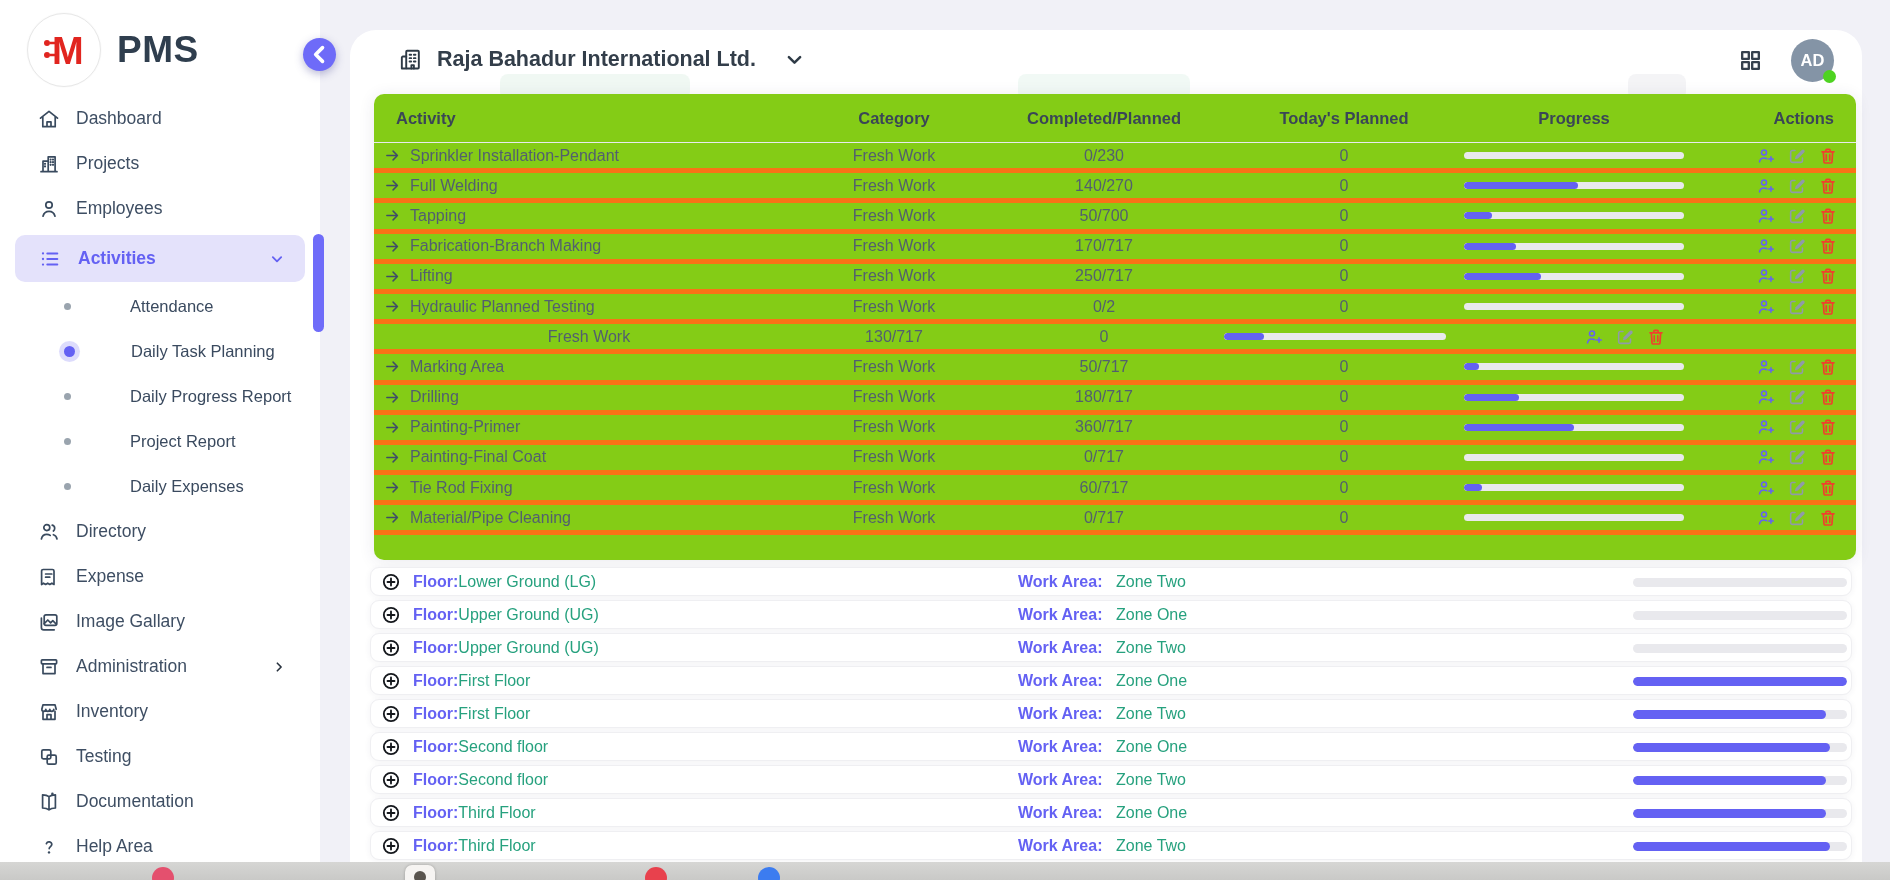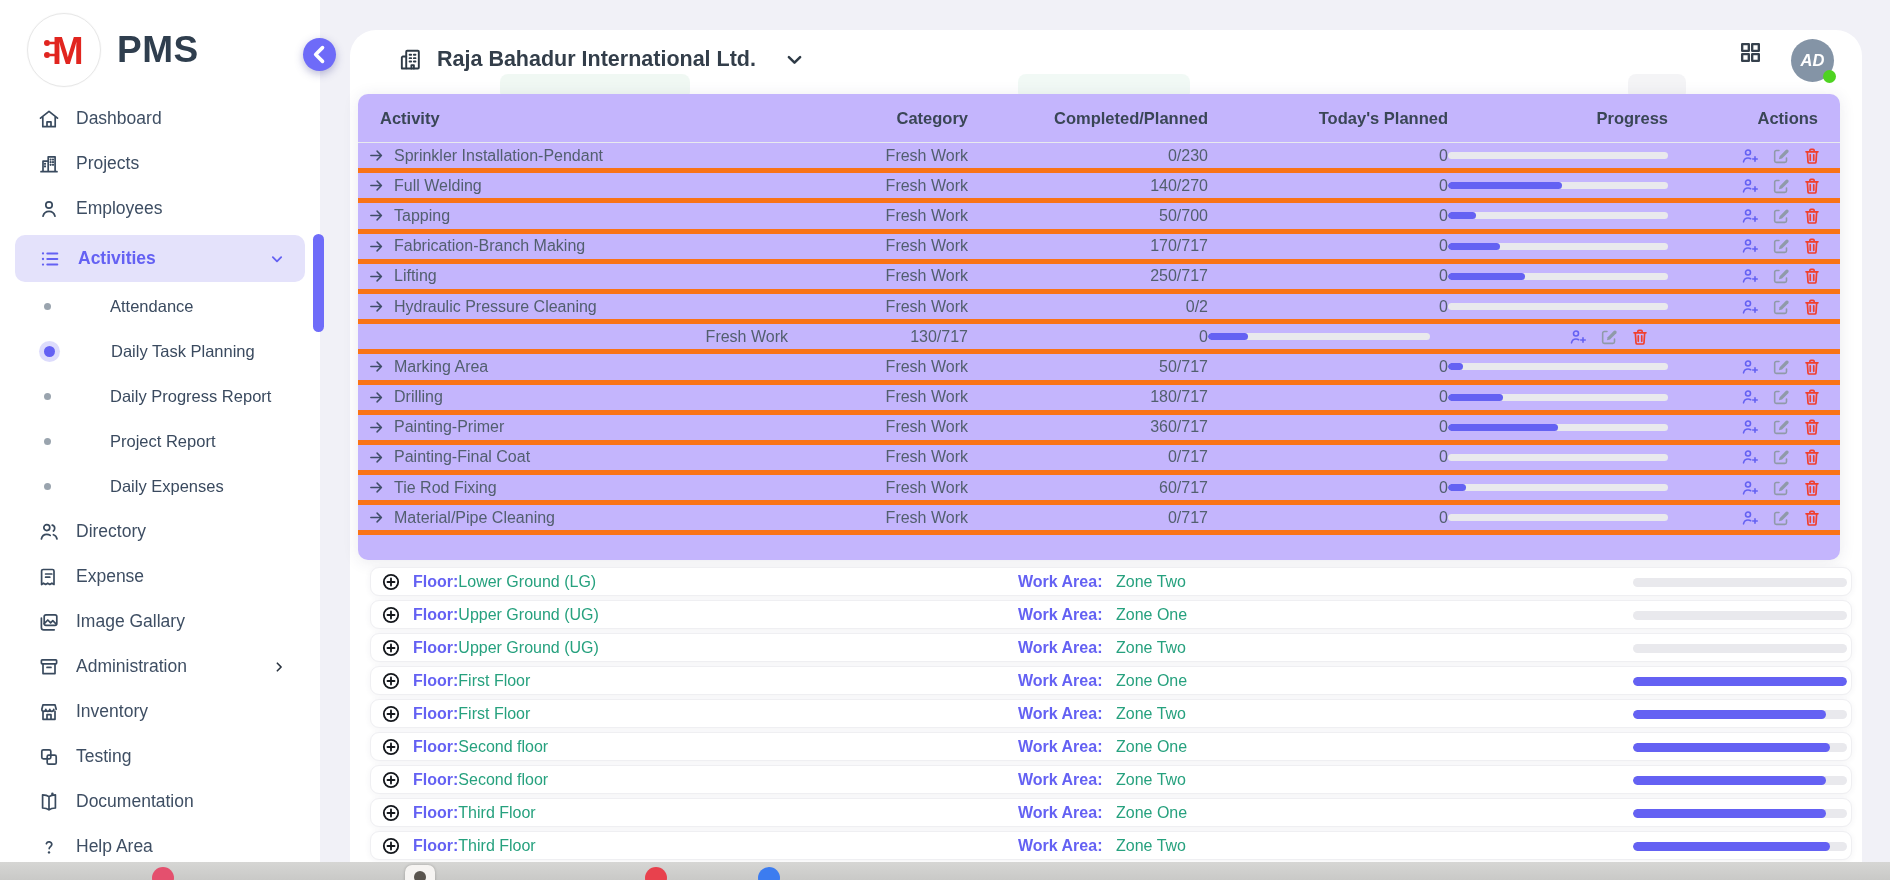--- a/index.html
+++ b/index.html
@@ -36,21 +36,21 @@
 
   .activities-pill {
     margin:4px 15px 2px 15px; height:47px; border-radius:10px;
     background:var(--accent_soft,#e4e2fb);
     display:flex; align-items:center; gap:16px; padding-left:23px;
     color:var(--accent,#6461f3); font-size:17.5px; font-weight:600; cursor:pointer;
   }
   .activities-pill .icon { width:24px; height:24px; color:var(--accent,#6461f3); }
   .activities-pill .pill-chevron { margin-left:auto; margin-right:18px; width:20px; height:20px; }
 
-  .child-item { height:45px; display:flex; align-items:center; padding-left:44px; cursor:pointer; }
+  .child-item { height:45px; display:flex; align-items:center; padding-left:64px; cursor:pointer; }
   .child-item .dot {
     width:7px; height:7px; border-radius:50%; background:#9aa4ae; flex:0 0 auto;
     margin-right:59px;
   }
   .child-item .label { font-size:16.5px; font-weight:500; color:#3a4a5f; }
   .child-item.active .dot {
     width:11px; height:11px; margin-right:56px; background:var(--accent,#6461f3);
     box-shadow:0 0 0 5px rgba(100,97,243,.22);
   }
   .sidebar-thumb {
@@ -70,51 +70,51 @@
     position:absolute; left:350px; top:30px; width:1512px; height:832px;
     background:#fff; border-radius:26px 26px 0 0; z-index:1;
   }
   .card-header { position:relative; height:64px; }
   .company-btn {
     position:absolute; left:47px; top:16px; display:flex; align-items:center; gap:13px; cursor:pointer;
   }
   .company-btn .icon { width:27px; height:27px; color:#2e3a46; }
   .company-name { font-size:21.5px; font-weight:600; color:#333e4a; }
   .company-chevron { margin-left:12px; width:21px; height:21px; color:#424d59; }
-  .header-right { position:absolute; right:28px; top:9px; display:flex; align-items:flex-start; gap:27px;font-style:italic; }
+  .header-right { position:absolute; right:28px; top:9px; display:flex; align-items:center; gap:27px; }
   .grid-btn { width:27px; height:27px; color:#36414d; cursor:pointer; }
   .avatar {
     position:relative; width:43px; height:43px; border-radius:50%;
     background:var(--avatar_bg,#8494a6); color:#fff; font-weight:700; font-size:16.5px;
     display:flex; align-items:center; justify-content:center; cursor:pointer;
   }
   .status-dot {
     position:absolute; right:-2px; bottom:-1px; width:13px; height:13px; border-radius:50%;
     background:var(--online_green,#4ed321);
   }
   .ghost-chip { position:absolute; top:44px; height:26px; border-radius:8px; opacity:.55; }
   .ghost-1 { left:150px; width:190px; background:#e3f3ea; }
   .ghost-2 { left:668px; width:172px; background:#e5f4ec; }
   .ghost-3 { left:1278px; width:58px;  background:#ebebef; }
 
   
   .table-card {
-    position:absolute; left:8px; top:64px; width:1482px; height:466px;
-    background:#c4b5fd; border-radius:10px;
+    position:absolute; left:24px; top:64px; width:1482px; height:466px;
+    background:#84cc16; border-radius:10px;
     box-shadow:0 2px 16px rgba(45,45,85,.10);
     overflow:hidden;
   }
   .t-head, .t-row {
     display:grid;
     grid-template-columns:430px 180px 240px 240px 220px 1fr;
     align-items:center;
   }
   .t-head { height:49px; border-bottom:1px solid #e8eaee; font-size:16.5px; font-weight:600; color:#3a4656; }
   .t-head .cell:first-child { padding-left:22px; }
-  .cell.center { text-align:right; }
+  .cell.center { text-align:center; }
   .t-head .actions-h { text-align:right; padding-right:22px; }
   .t-row { height:30.2px; border-bottom:5px solid #f97316; font-size:16px; color:#525f6f; }
   .activity-cell { display:flex; align-items:center; gap:9px; padding-left:10px; }
   .activity-cell .arrow { width:17px; height:17px; color:#3f4d68; }
   .progress-cell { display:flex; justify-content:flex-start; padding-left:0; }
   .progress-track { width:222px; height:7px; border-radius:4px; background:var(--progress_track,#e9e9ed); overflow:hidden; }
   .progress-fill { display:block; height:100%; border-radius:4px; background:var(--accent,#6461f3); width:0%; }
   .actions-cell { display:flex; justify-content:flex-end; align-items:center; gap:11px; padding-right:18px; }
   .actions-cell .icon { width:20px; height:20px; cursor:pointer; }
   .act.add { color:var(--accent,#6461f3); }
@@ -593,21 +593,21 @@
     </div>
   </div>
 
   <div class="t-row">
     <div class="cell activity-cell">
       <span class="icon arrow">
               <svg width="100%" height="100%" viewBox="0 0 24 24" fill="none" stroke="currentColor" stroke-width="2.1" stroke-linecap="round" stroke-linejoin="round">
                 <path d="M4 12h15M12.8 5.8 19 12l-6.2 6.2"></path>
               </svg>
             </span>
-      <span>Hydraulic Pressure Cleaning</span>
+      <span>Hydraulic Planned Testing</span>
     </div>
     <div class="cell center">Fresh Work</div>
     <div class="cell center">0/2</div>
     <div class="cell center">0</div>
     <div class="cell progress-cell">
       <div class="progress-track">
               <span class="progress-fill" style="width: 0%;"></span>
             </div>
     </div>
     <div class="cell actions-cell">

